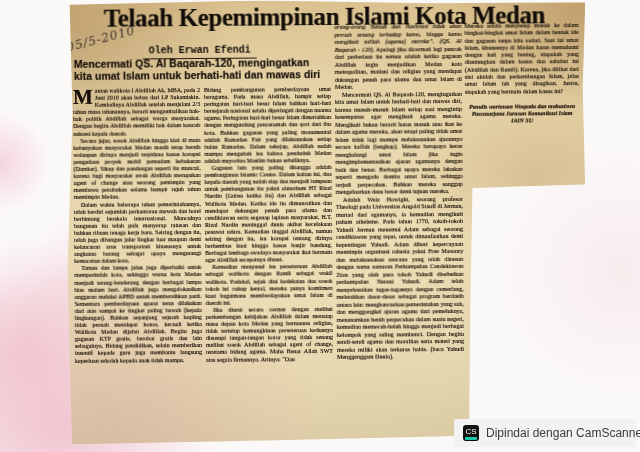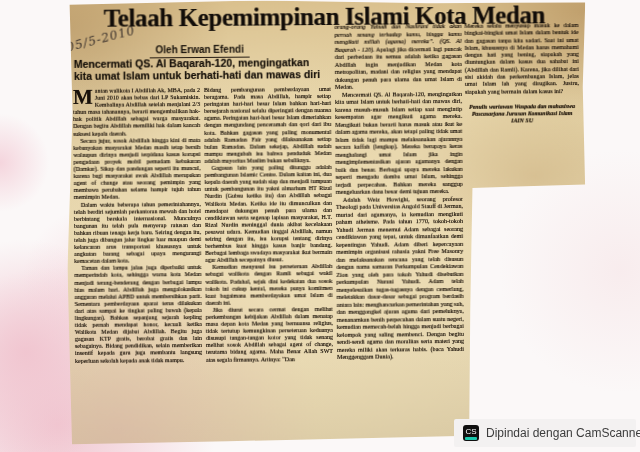--- a/index.html
+++ b/index.html
@@ -37,21 +37,21 @@
     text-shadow:.4px .4px 0 rgba(30,20,10,.45);
     white-space:nowrap;
   }
   .handwritten {
     position:absolute; left:3px; top:30px;
     font-family:"DejaVu Serif", serif; font-style:italic;
     font-size:12px; color:#3a312c; transform:rotate(-14deg); letter-spacing:1px;
   }
   .byline-wrap { position:absolute; left:10px; top:38px; width:254px; text-align:center; }
   .byline {
-    display:inline-block; font-family:Liberation Sans, sans-serif;
+    display:inline-block; font-family:Liberation Mono, monospace;
     font-weight:bold; font-size:10px; color:#161009;
     border-bottom:1.6px solid #241a10; padding:0 6px 2px 6px;
   }
   .subhead {
     position:absolute; left:11px; top:56px; width:256px;
     font-family:"Liberation Sans", sans-serif; font-weight:bold;
     font-size:10.5px; line-height:1.18; color:#150f08;
     text-shadow:.3px .3px 0 rgba(30,20,10,.4);
   }
   .col {

